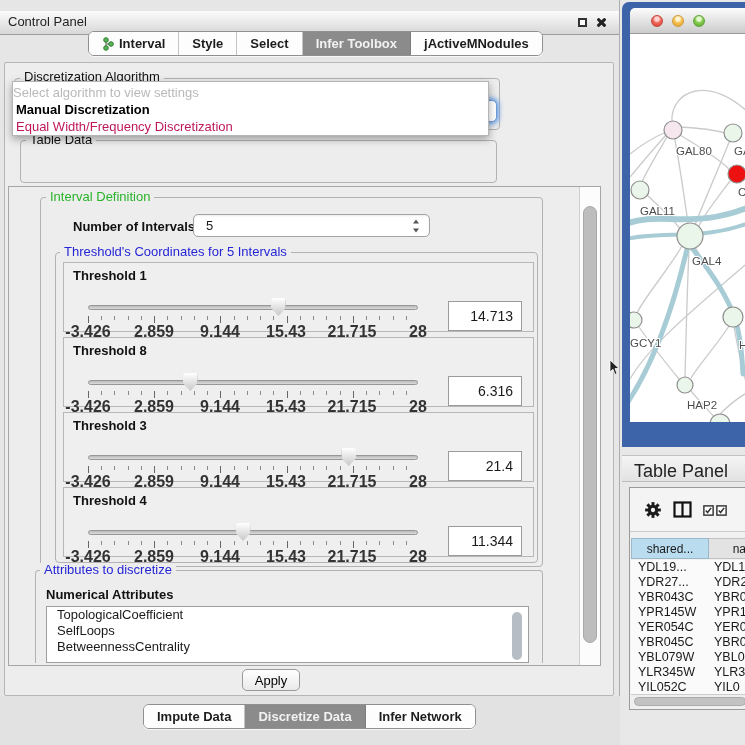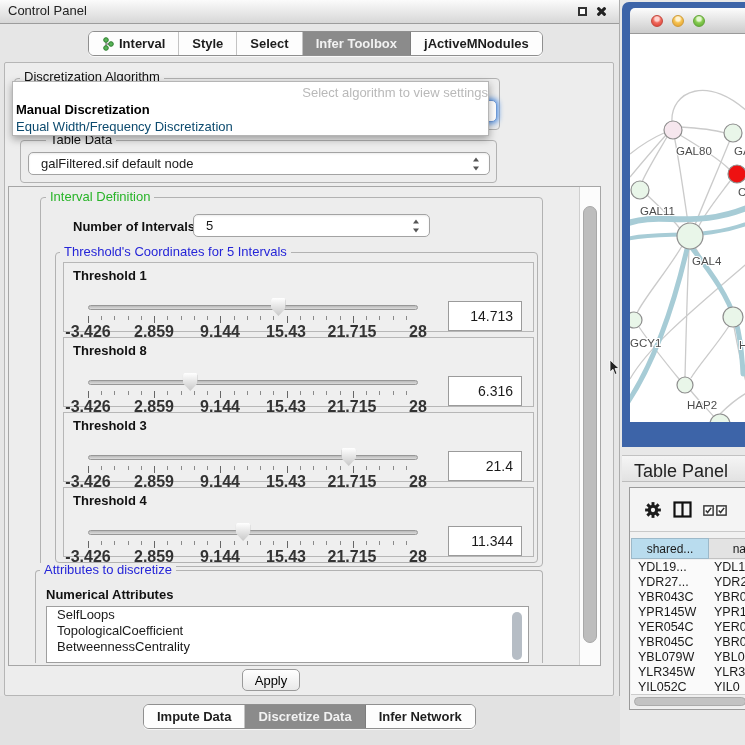--- a/index.html
+++ b/index.html
@@ -2,21 +2,21 @@
 <html><head>
 <meta charset="utf-8">
 <style>
   html,body{margin:0;padding:0;background:#cfcfcf;}
   #app{position:relative;width:745px;height:745px;background:#e8e8e8;overflow:hidden;
        font-family:"Liberation Sans",sans-serif;color:#1a1a1a;}
   #app *{box-sizing:border-box;}
 
   
   .left-win{position:absolute;left:0;top:0;width:620px;height:745px;background:#e6e6e6;border-right:1px solid #adadad;}
-  .titlebar{position:absolute;left:0;top:0;width:100%;height:24px;
+  .titlebar{position:absolute;left:0;top:11px;width:100%;height:24px;
     background:linear-gradient(#fbfbfb,#d7d7d7);border-bottom:1px solid #9c9c9c;}
   .titlebar .t{position:absolute;left:8px;top:3px;font-size:13px;color:#222;}
   .float-icon{position:absolute;right:32px;top:7px;width:9px;height:9px;border:2px solid #333;background:#fff;}
   .x-icon{position:absolute;right:12px;top:6px;width:11px;height:11px;}
   .x-icon::before,.x-icon::after{content:"";position:absolute;left:4px;top:0;width:3px;height:11px;background:#222;border-radius:1px;}
   .x-icon::before{transform:rotate(45deg);} .x-icon::after{transform:rotate(-45deg);}
 
   
   .seg{position:absolute;display:flex;border:1px solid #8f8f8f;border-radius:6px;overflow:hidden;background:#fff;height:25px;
        box-shadow:0 1px 0 rgba(255,255,255,.7);}
@@ -35,23 +35,23 @@
   .combo{position:absolute;background:#fff;border:1px solid #a3a3a3;border-radius:5px;font-size:13px;
     display:flex;align-items:center;padding:0 26px 0 12px;box-shadow:inset 0 1px 2px rgba(0,0,0,.08);}
   .updown{position:absolute;right:8px;top:50%;width:9px;height:13px;transform:translateY(-50%);}
   .updown::before{content:"";position:absolute;left:1px;top:0;border-left:3.5px solid transparent;border-right:3.5px solid transparent;border-bottom:4.5px solid #555;}
   .updown::after{content:"";position:absolute;left:1px;bottom:0;border-left:3.5px solid transparent;border-right:3.5px solid transparent;border-top:4.5px solid #555;}
 
   .combo-focused{box-shadow:0 0 5px 2px rgba(98,155,230,.95);border:1px solid #6f9ad6;}
 
   .popup{position:absolute;left:12px;top:81px;width:477px;height:55px;background:#fff;border:1px solid #b5b5b5;
     box-shadow:0 3px 8px rgba(0,0,0,.35);z-index:50;}
-  .popup .ph{position:absolute;left:0;top:3px;width:100%;text-align:right;color:#b9b9b9;font-size:13px;}
+  .popup .ph{position:absolute;left:0;top:3px;width:100%;text-align:left;color:#b9b9b9;font-size:13px;}
   .popup .opt1{position:absolute;left:3px;top:20px;font-size:13px;font-weight:bold;color:#000;}
-  .popup .opt2{position:absolute;left:3px;top:37px;font-size:13px;color:#0c4a6e;}
+  .popup .opt2{position:absolute;left:3px;top:37px;font-size:13px;color:#be185d;}
 
   .scrollpane{position:absolute;left:8px;top:186px;width:593px;height:480px;border:1px solid #a6a6a6;background:#ededed;}
   .vscroll{position:absolute;left:579px;top:187px;width:21px;height:478px;background:#fcfcfc;border-left:1px solid #cfcfcf;}
   .vthumb{position:absolute;left:3px;top:19px;width:14px;height:437px;background:#bdbdbd;border:1px solid #a8a8a8;border-radius:8px;}
 
   .lbl-b{position:absolute;font-size:13px;font-weight:bold;color:#111;white-space:nowrap;}
 
   
   .thr-rows{position:absolute;left:63px;top:262px;width:471px;}
   .thr-row{position:relative;height:70px;margin-bottom:5px;background:#efefef;border:1px solid #b7b7b7;padding-left:12px;}
@@ -158,25 +158,21 @@
         <span class="updown"></span>
       </div>
 
     <div class="popup">
       <div class="ph">Select algorithm to view settings</div>
       <div class="opt1">Manual Discretization</div>
       <div class="opt2">Equal Width/Frequency Discretization</div>
     </div>
 
     <div class="groupbox" style="left:20px;top:140px;width:477px;height:43px;">
-      <span class="grouptitle g-black" style="left:5px;top:-8px;margin-left:20px;">Table Data</span>
-    </div>
-    <div class="combo" style="left:28px;top:152px;width:462px;height:23px;">
-      <span>galFiltered.sif default node</span>
-      <span class="updown"></span>
+      <span class="grouptitle g-black" style="left:5px;top:-8px;">Table Data</span>
     </div>
 
     <div class="scrollpane"></div>
     <div class="vscroll">
       <div class="vthumb"></div>
     </div>
 
     <div class="groupbox" style="left:40px;top:197px;width:503px;height:370px;">
       <span class="grouptitle g-green" style="left:5px;top:-8px;">Interval Definition</span>
     </div>
@@ -268,23 +264,23 @@
           <div class="value-box">11.344</div>
         </div>
       </div>
 
     <div class="groupbox" style="left:35px;top:570px;width:508px;height:93px;border-bottom:none;border-radius:4px 4px 0 0;">
       <span class="grouptitle g-blue" style="left:4px;top:-8px;">Attributes to discretize</span>
     </div>
     <div class="lbl-b" style="left:46px;top:587px;">Numerical Attributes</div>
     <div class="attr-list">
 
+        <div class="li">TopologicalCoefficient</div>
+
         <div class="li">SelfLoops</div>
-
-        <div class="li">TopologicalCoefficient</div>
 
         <div class="li">BetweennessCentrality</div>
       </div>
     <div class="attr-scroll"></div>
 
     <button class="apply-btn">Apply</button>
 
     <div class="bottom-strip"></div>
 
     <div class="seg" style="left:143px;top:704px;">

